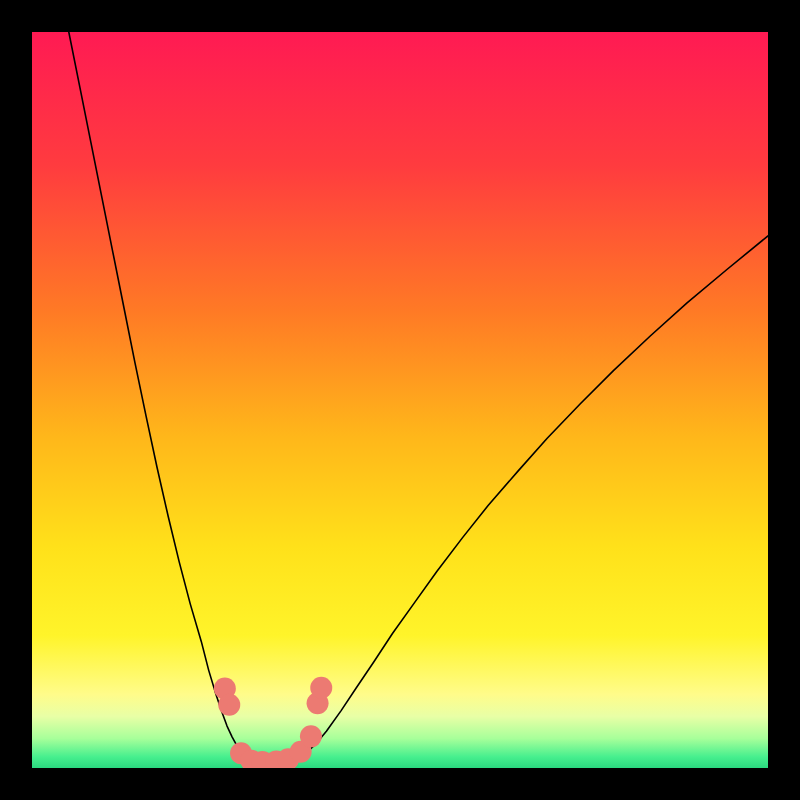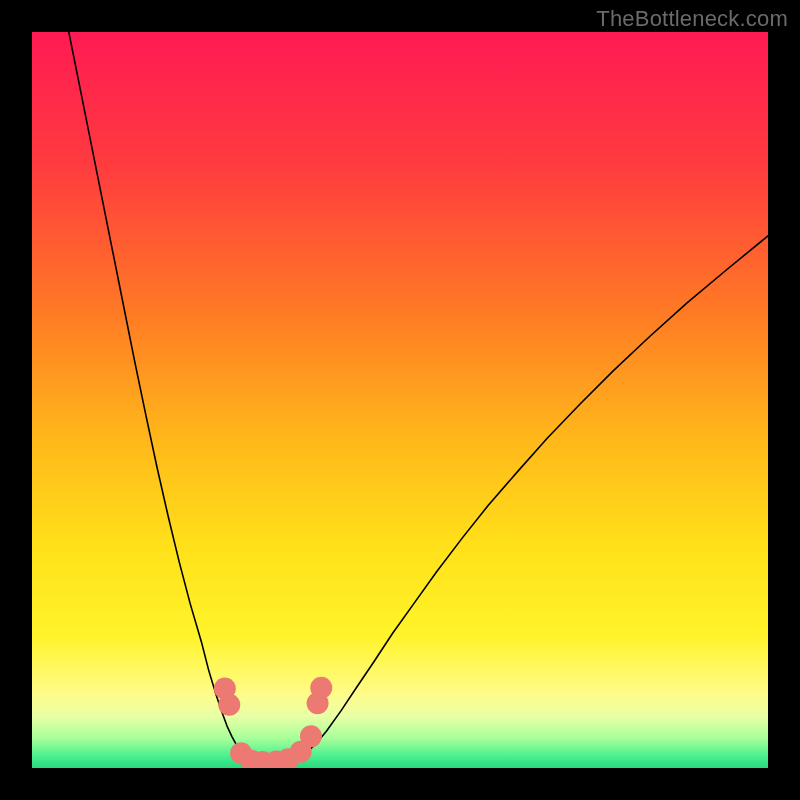--- a/index.html
+++ b/index.html
@@ -33,21 +33,20 @@
     font-weight: 500;
     letter-spacing: 0.2px;
     z-index: 10;
   }
   svg { display: block; }
 </style>
 </head>
 <body>
 
 <div class="frame">
-  <div class="watermark">TheBottleneck.com</div>
   <div class="plot">
     <svg id="chart-svg" width="736" height="736" viewBox="0 0 736 736" preserveAspectRatio="none">
         <defs>
           <linearGradient id="bg-grad" x1="0" y1="0" x2="0" y2="1">
             <stop offset="0%" stop-color="#ff1a53"></stop>
             <stop offset="18%" stop-color="#ff3b3f"></stop>
             <stop offset="38%" stop-color="#ff7a25"></stop>
             <stop offset="55.00000000000001%" stop-color="#ffb71a"></stop>
             <stop offset="70%" stop-color="#ffe11a"></stop>
             <stop offset="82%" stop-color="#fff42a"></stop>

